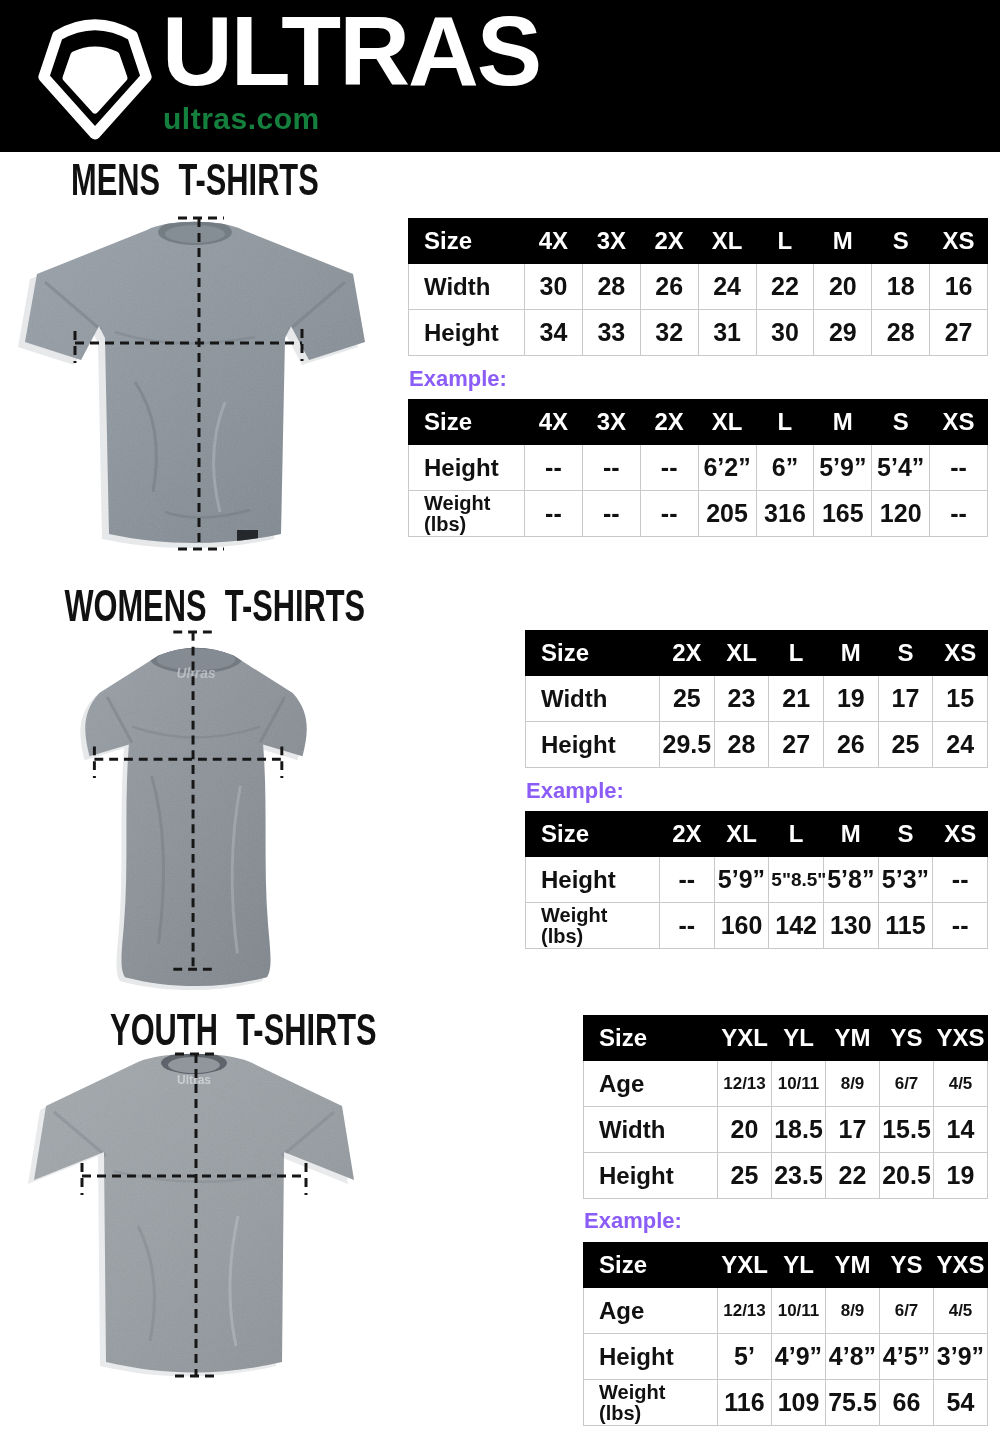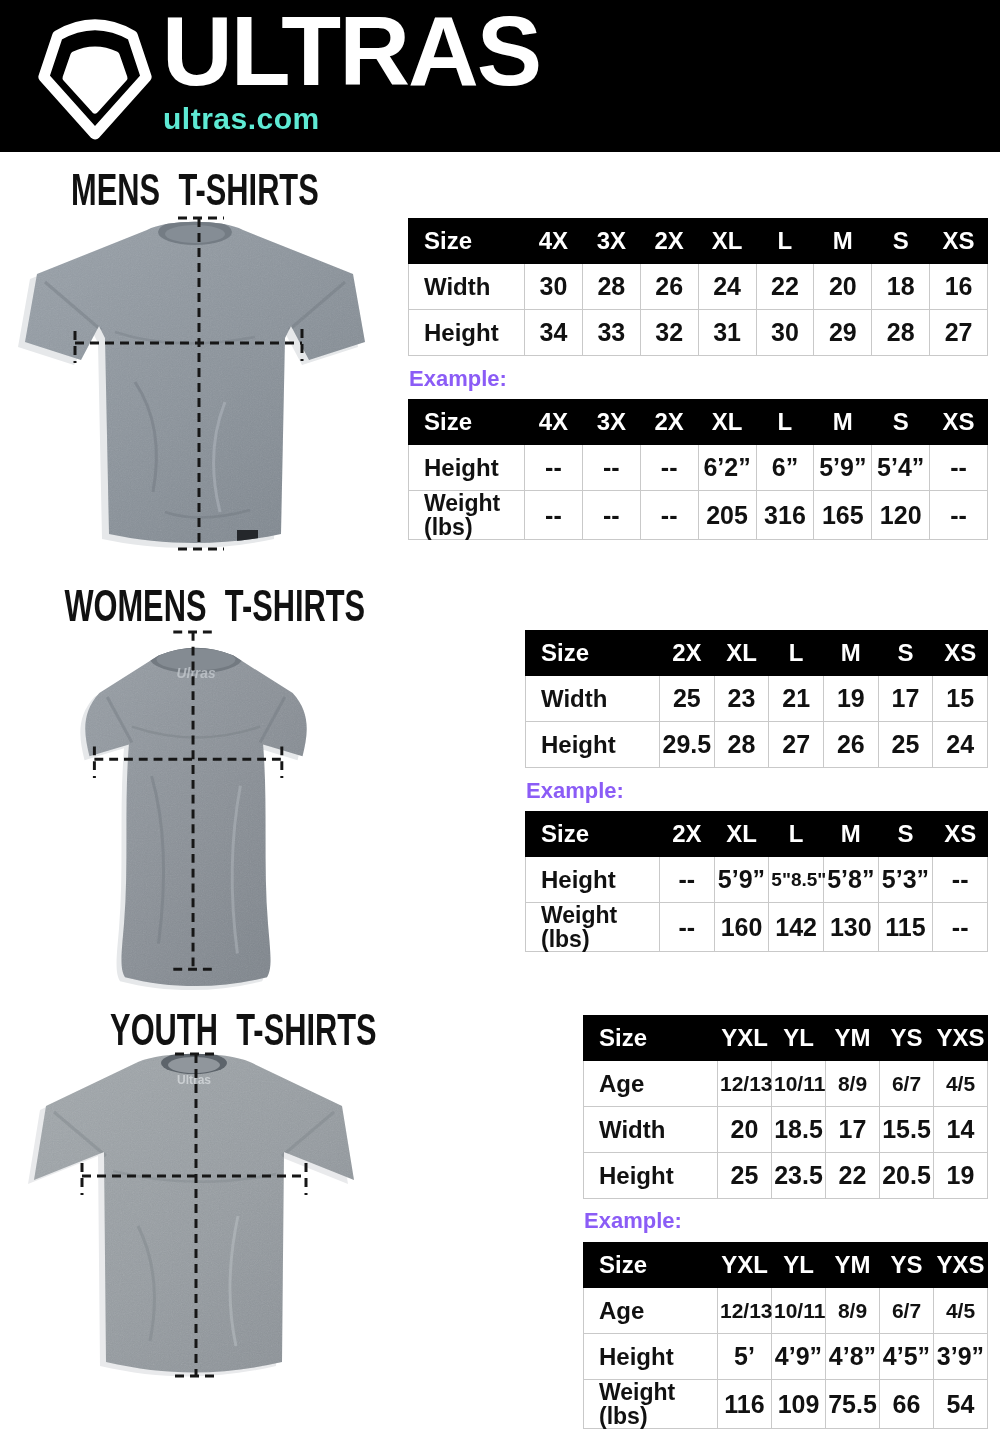--- a/index.html
+++ b/index.html
@@ -4,48 +4,48 @@
 <style>
   html,body{margin:0;padding:0;background:#ffffff;}
   .page{position:relative;width:1000px;height:1444px;background:#ffffff;overflow:hidden;
         font-family:"Liberation Sans", sans-serif;color:#111;}
 
   
   .topbar{position:absolute;left:0;top:0;width:1000px;height:152px;background:#000;}
   .logo{position:absolute;left:34px;top:10px;width:122px;height:130px;}
   .brand{position:absolute;left:162px;top:2px;font-size:98px;font-weight:bold;color:#fff;
          letter-spacing:-2px;line-height:1.0;}
-  .site{position:absolute;left:163px;top:102px;font-size:30px;font-weight:bold;color:#5eead4;letter-spacing:0.5px;}
+  .site{position:absolute;left:163px;top:102px;font-size:30px;font-weight:bold;color:#15803d;letter-spacing:0.5px;}
 
   
   .title{position:absolute;width:390px;text-align:center;font-weight:bold;font-size:44px;
          line-height:1;color:#111;white-space:nowrap;}
   .title span{display:inline-block;transform:scaleX(0.70);transform-origin:center;
               letter-spacing:0px;word-spacing:14px;}
-  .s-mens   .title{left:0;top:168px;}
+  .s-mens   .title{left:0;top:158px;}
   .s-womens .title{left:0;top:584px;}
   .s-youth  .title{left:0;top:1008px;padding-left:48px;}
 
   
   .shirt{position:absolute;}
   .s-mens   .shirt{left:14px; top:212px; width:362px;height:345px;}
   .s-womens .shirt{left:38px; top:628px; width:316px;height:365px;}
   .s-youth  .shirt{left:8px;  top:1046px;width:372px;height:345px;}
 
   
   table{border-collapse:collapse;table-layout:fixed;position:absolute;background:#fff;
         border:1px solid #c9c9c9;}
   th{background:#000;color:#fff;font-weight:bold;font-size:24px;height:44px;
      text-align:center;border:1px solid #000;padding:0;}
   td{font-weight:bold;font-size:25px;color:#111;height:45px;text-align:center;
      border:1px solid #c9c9c9;padding:0 2px;}
   th.lbl,td.lbl{text-align:left;padding-left:15px;}
   td.lbl{font-size:24px;}
-  td.lbl.two-line{font-size:23px;line-height:1.05;white-space:pre-line;}
-  td.mid{font-size:21px;}
+  td.lbl.two-line{font-size:20px;line-height:1.05;white-space:pre-line;}
+  td.mid{font-size:17px;}
   td.small{font-size:19px;}
 
   .s-mens table{left:408px;width:580px;}
   .s-mens .lbl{width:100px;}
   .s-mens .size-table{top:218px;}
   .s-mens .example-table{top:399px;}
 
   .s-womens table{left:525px;width:463px;}
   .s-womens .lbl{width:118px;}
   .s-womens .size-table{top:630px;}

